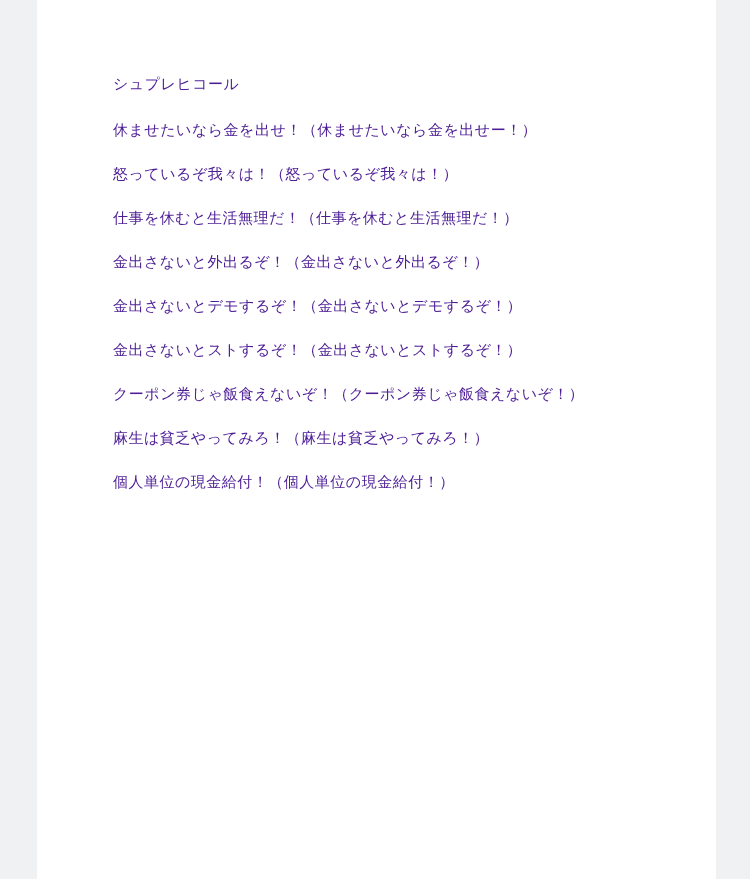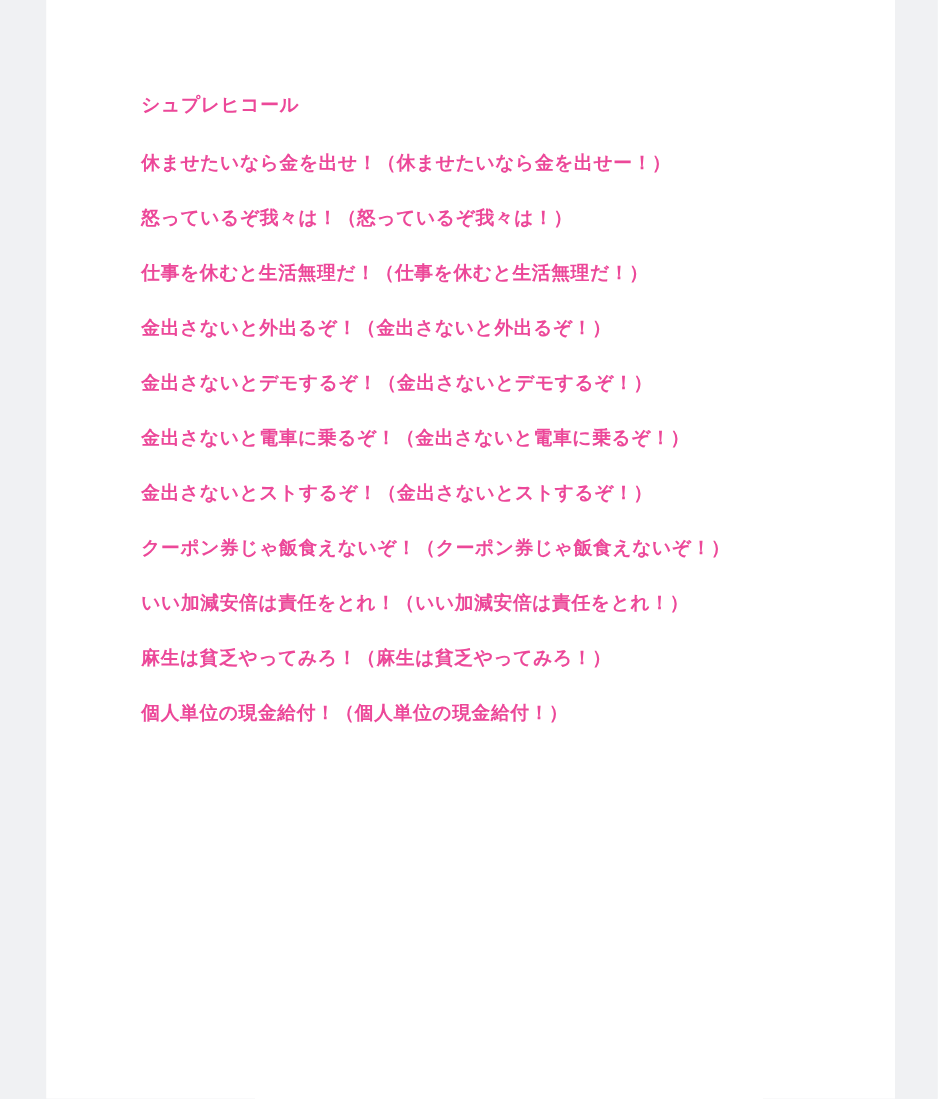--- a/index.html
+++ b/index.html
@@ -22,42 +22,40 @@
     left: 37px;
     top: 0;
     width: 679px;
     height: 879px;
     background: #ffffff;
     box-sizing: border-box;
     padding: 72px 92px 30px 76px;
   }
   .title, .chant {
     font-size: 15px;
-    font-weight: bold;
+    font-weight: normal;
     line-height: 24px;
     letter-spacing: 0.5px;
-    color: #ec4899;
+    color: #4c1d95;
     margin: 0 0 20px 0;
     word-break: break-all;
   }
   .title {
     margin-bottom: 22px;
   }
 </style>
 </head>
 <body>
 
 <div class="page">
   <div class="card">
     <p class="title">シュプレヒコール</p>
     <p class="chant">休ませたいなら金を出せ！（休ませたいなら金を出せー！）</p>
     <p class="chant">怒っているぞ我々は！（怒っているぞ我々は！）</p>
     <p class="chant">仕事を休むと生活無理だ！（仕事を休むと生活無理だ！）</p>
     <p class="chant">金出さないと外出るぞ！（金出さないと外出るぞ！）</p>
     <p class="chant">金出さないとデモするぞ！（金出さないとデモするぞ！）</p>
-    <p class="chant">金出さないと電車に乗るぞ！（金出さないと電車に乗るぞ！）</p>
     <p class="chant">金出さないとストするぞ！（金出さないとストするぞ！）</p>
     <p class="chant">クーポン券じゃ飯食えないぞ！（クーポン券じゃ飯食えないぞ！）</p>
-    <p class="chant">いい加減安倍は責任をとれ！（いい加減安倍は責任をとれ！）</p>
     <p class="chant">麻生は貧乏やってみろ！（麻生は貧乏やってみろ！）</p>
     <p class="chant">個人単位の現金給付！（個人単位の現金給付！）</p>
   </div>
 </div>
 
 </body></html>

